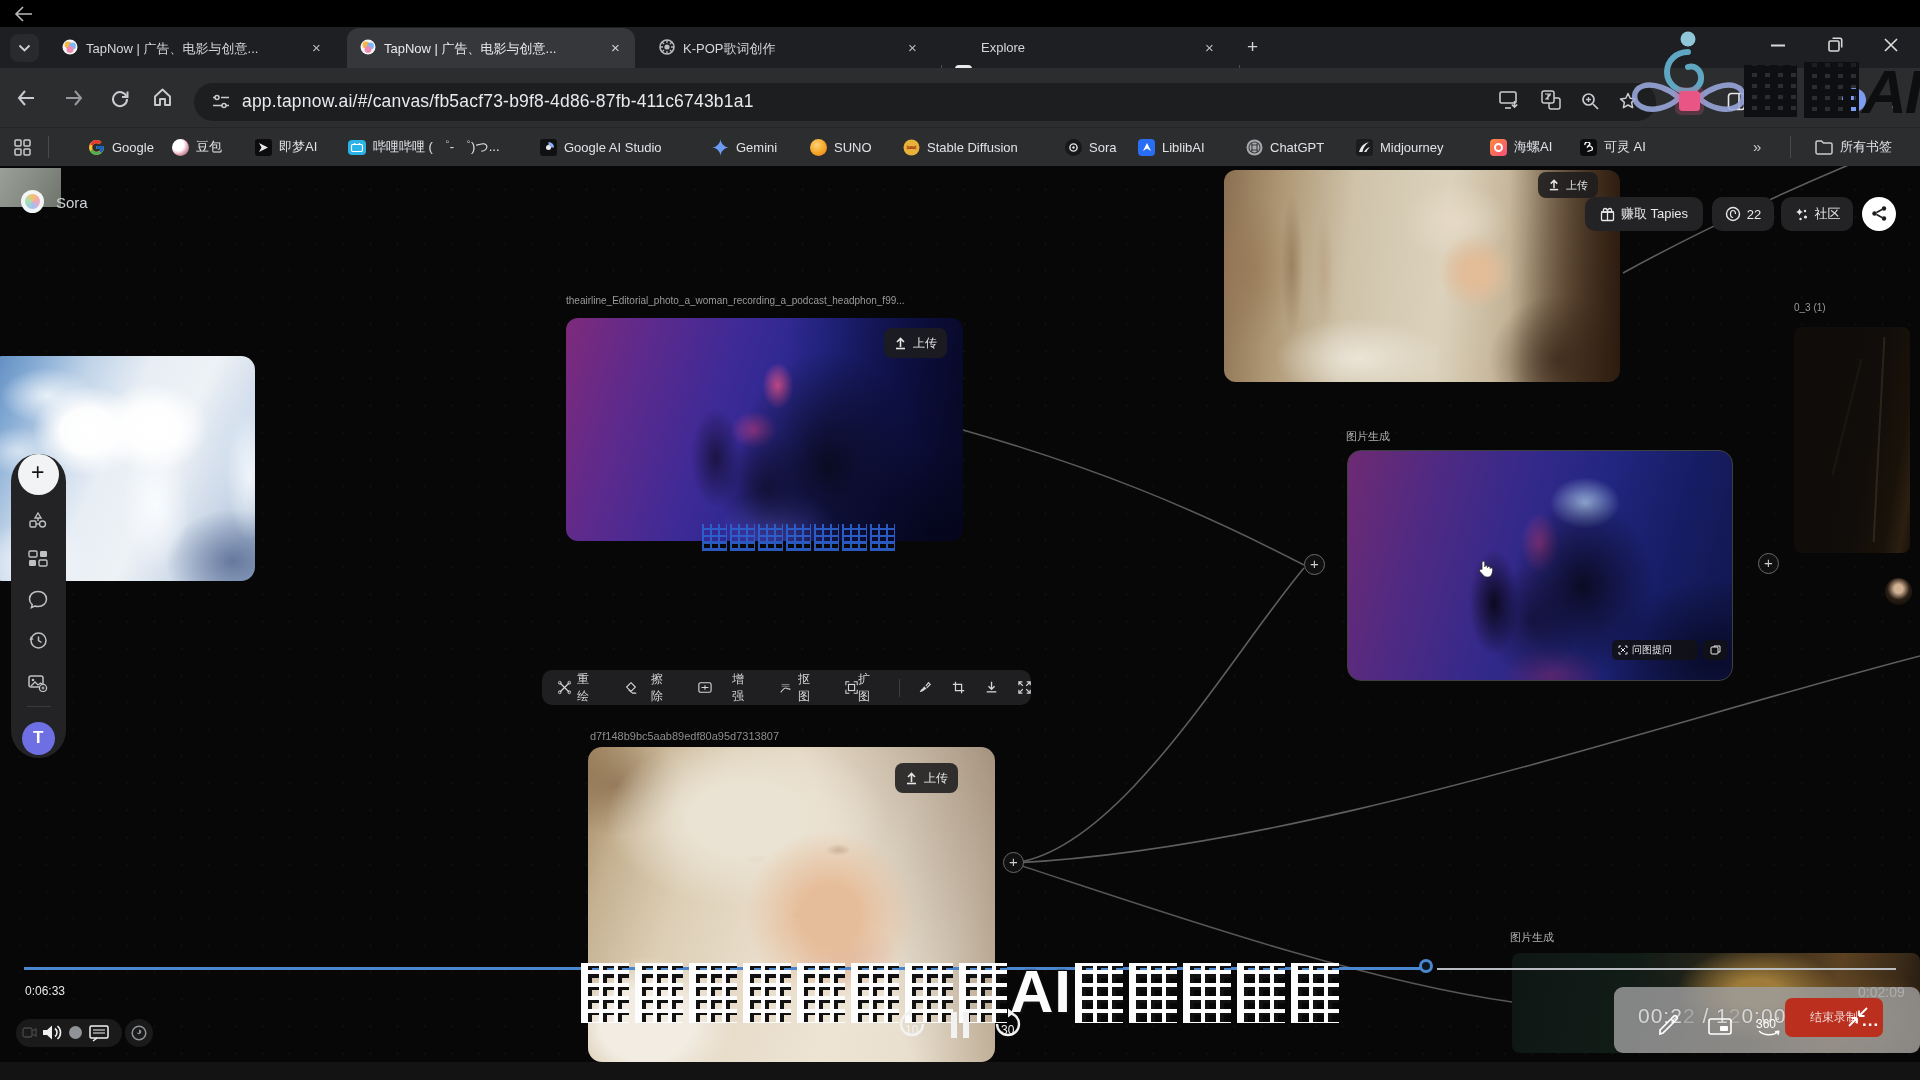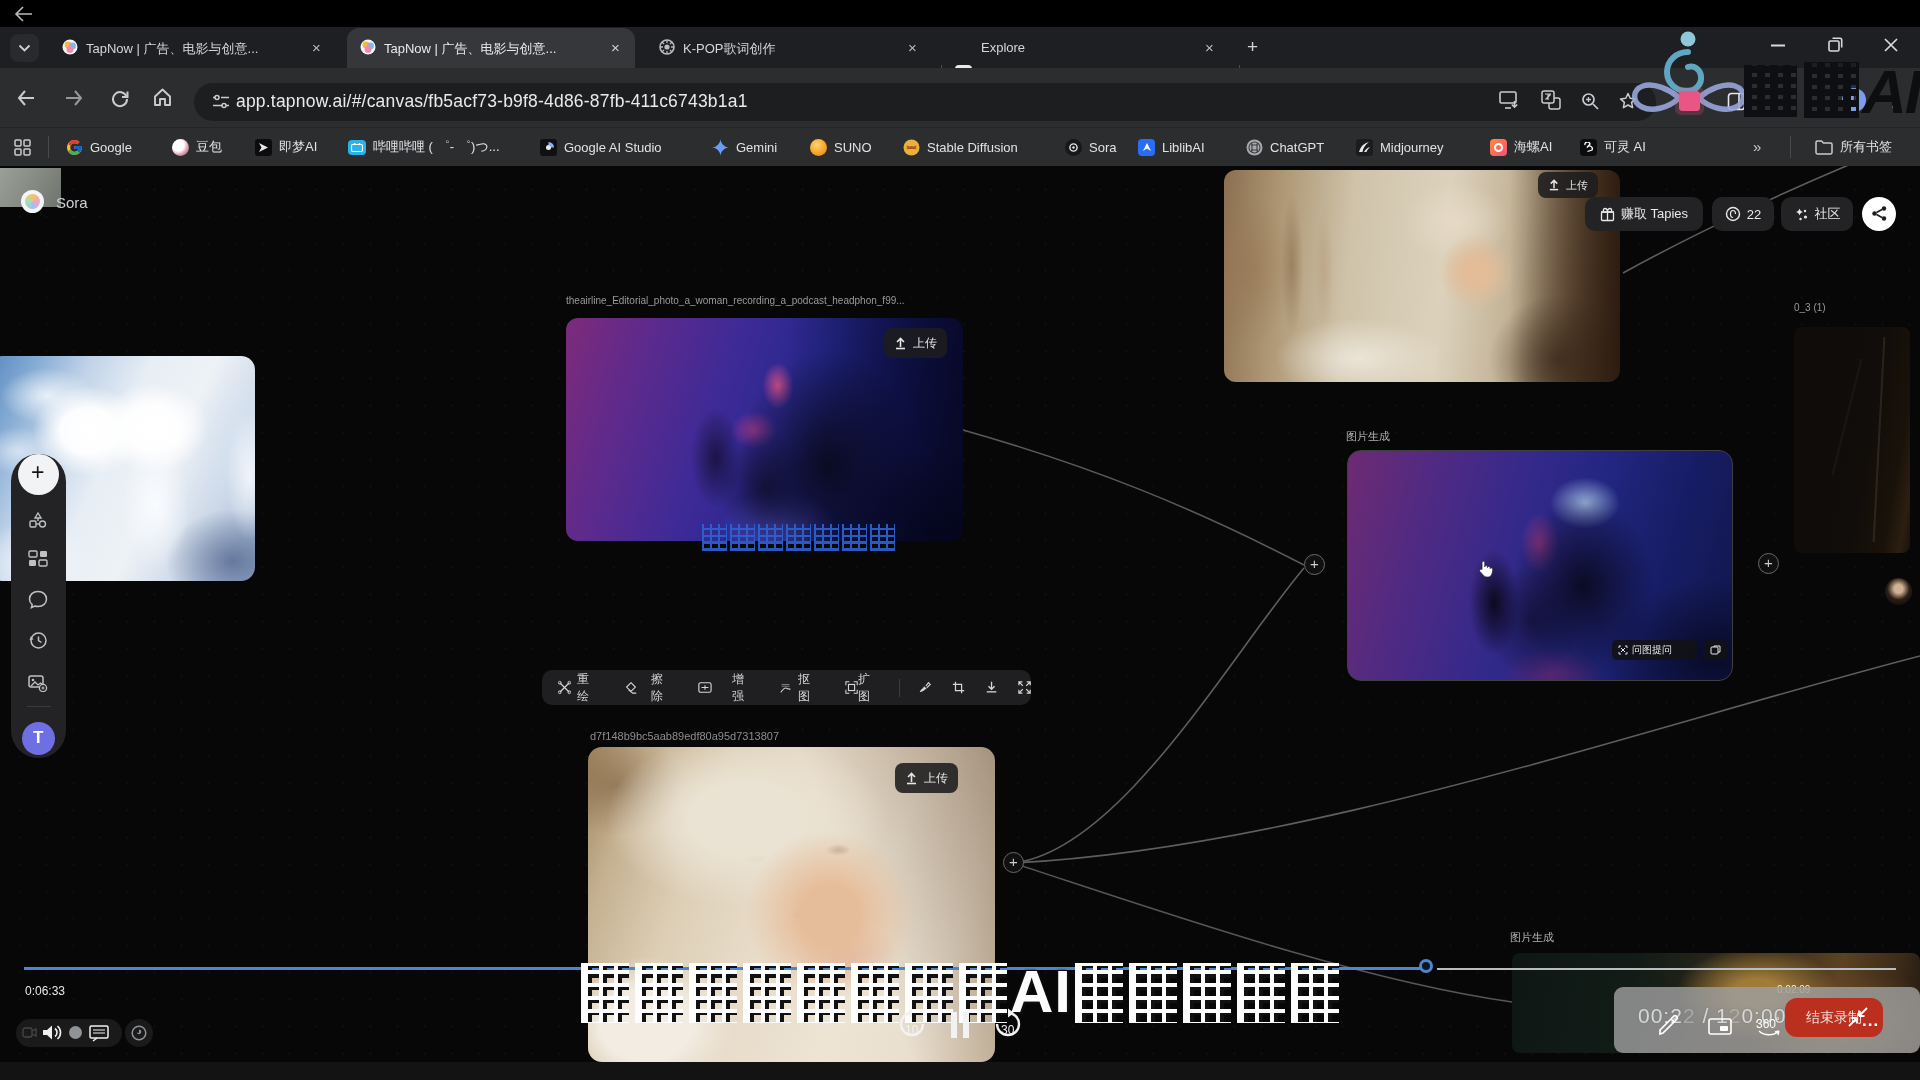--- a/index.html
+++ b/index.html
@@ -110,21 +110,21 @@
       <path d="M3 9.5 L10.5 2.5 L18 9.5 V18 H13 V12 H8 V18 H3 Z" stroke="#c9cbce" stroke-width="1.9" fill="none" stroke-linejoin="round"></path>
     </svg>
 
  <div class="abs" style="left:194px;top:15px;width:1462px;height:38px;background:#1d1e20;border-radius:19px"></div>
  <svg class="abs" style="left:211px;top:25px" width="20" height="18" viewBox="0 0 20 18">
       <circle cx="6" cy="4.5" r="2" fill="none" stroke="#c9cbce" stroke-width="1.5"></circle>
       <path d="M10 4.5 H18 M2 4.5 H4" stroke="#c9cbce" stroke-width="1.5"></path>
       <circle cx="13" cy="12.5" r="2" fill="none" stroke="#c9cbce" stroke-width="1.5"></circle>
       <path d="M2 12.5 H11 M15 12.5 H18" stroke="#c9cbce" stroke-width="1.5"></path>
     </svg>
- <div class="abs" style="left:236px;top:23px;font-size:17.5px;color:#e8eaed;letter-spacing:.2px">app.tapnow.ai/#/canvas/fb5acf73-b9f8-4d86-87fb-411c6743b1a1</div>
+ <div class="abs" style="left:242px;top:23px;font-size:17.5px;color:#e8eaed;letter-spacing:.2px">app.tapnow.ai/#/canvas/fb5acf73-b9f8-4d86-87fb-411c6743b1a1</div>
 
  <svg class="abs" style="left:1499px;top:23px" width="21" height="19" viewBox="0 0 21 19">
       <rect x="1" y="1" width="16" height="11" rx="1.5" stroke="#c9cbce" stroke-width="1.6" fill="none"></rect>
       <path d="M6 17 H12" stroke="#c9cbce" stroke-width="1.6"></path>
       <path d="M15.5 10 V16 M12.8 13.5 L15.5 16.2 L18.2 13.5" stroke="#c9cbce" stroke-width="1.6" fill="none"></path>
     </svg>
  <svg class="abs" style="left:1541px;top:22px" width="20" height="20" viewBox="0 0 20 20">
       <rect x="1" y="1" width="12" height="12" rx="2" stroke="#c9cbce" stroke-width="1.5" fill="none"></rect>
       <path d="M4 4 H10 M7 4 V10 M4.5 9.5 C6 8 8 6 9.5 4.5" stroke="#c9cbce" stroke-width="1.2" fill="none"></path>
       <path d="M13 8 H17 A2 2 0 0 1 19 10 V17 A2 2 0 0 1 17 19 H10 A2 2 0 0 1 8 17 V13" stroke="#c9cbce" stroke-width="1.5" fill="none"></path>
@@ -153,21 +153,21 @@
 <div id="bookmarks" class="abs"></div>
 <svg class="abs" style="left:14px;top:139px" width="17" height="17" viewBox="0 0 17 17">
     <g fill="none" stroke="#c9cbce" stroke-width="1.5">
       <rect x="1" y="1" width="6" height="6" rx="1"></rect>
       <rect x="10" y="1" width="6" height="6" rx="1"></rect>
       <rect x="1" y="10" width="6" height="6" rx="1"></rect>
       <rect x="10" y="10" width="6" height="6" rx="1"></rect>
     </g>
   </svg>
 <div class="abs" style="left:48px;top:136px;width:1px;height:22px;background:#4a4b4d"></div>
-<div class="bmk" style="left:66px"><svg width="17" height="17" viewBox="0 0 48 48">
+<div class="bmk" style="left:88px"><svg width="17" height="17" viewBox="0 0 48 48">
       <path fill="#fbc02d" d="M43.6 20H24v8.5h11.3C33.7 33.6 29.3 36 24 36c-6.6 0-12-5.4-12-12s5.4-12 12-12c3 0 5.8 1.1 7.9 3l6.4-6.4C34.6 5.1 29.6 3 24 3 12.4 3 3 12.4 3 24s9.4 21 21 21 21-9.4 21-21c0-1.4-.2-2.7-.4-4z"></path>
       <path fill="#e53935" d="M6.3 14.7l7 5.1C15.2 15.1 19.3 12 24 12c3 0 5.8 1.1 7.9 3l6.4-6.4C34.6 5.1 29.6 3 24 3 16 3 9.1 7.6 6.3 14.7z"></path>
       <path fill="#4caf50" d="M24 45c5.2 0 10.1-1.8 13.9-5.2l-6.6-5.4C29.3 36 26.8 37 24 37c-5.3 0-9.7-3.4-11.3-8.1l-7 5.4C8.5 41.1 15.7 45 24 45z"></path>
       <path fill="#1565c0" d="M43.6 20H24v8.5h11.3c-.8 2.2-2.2 4.1-4 5.4l6.6 5.4C41.7 35.7 45 30.3 45 24c0-1.4-.2-2.7-.4-4z"></path>
     </svg>Google</div>
 <div class="bmk" style="left:172px"><span style="width:17px;height:17px;border-radius:50%;background:radial-gradient(circle at 35% 35%,#fff 38%,#e8a7b8 60%,#4a4a52 100%);display:inline-block"></span>豆包</div>
 <div class="bmk" style="left:255px"><span style="width:17px;height:17px;border-radius:3px;background:#0c0c0e;display:inline-flex;align-items:center;justify-content:center">
       <svg width="11" height="11" viewBox="0 0 11 11">
         <path d="M1 1 L10 5.5 L1 10 L3.5 5.5 Z" fill="#e8e8e8"></path>
       </svg>
@@ -437,35 +437,35 @@
         <path d="M2 11.5 H11" stroke="#e6e6e6" stroke-width="1.6"></path>
       </svg>上传</div>
 
  <div class="lbl" style="left:1510px;top:764px;color:#b5b5b5;font-size:11px">图片生成</div>
  <div class="node" style="left:1512px;top:787px;width:408px;height:100px;border-radius:8px;background:
   radial-gradient(ellipse 95px 55px at 245px 40px, rgba(170,132,60,.9) 25%, rgba(170,132,60,0) 85%),
   radial-gradient(ellipse 120px 60px at 340px 70px, rgba(130,96,44,.6), rgba(130,96,44,0) 85%),
   radial-gradient(ellipse 60px 50px at 140px 60px, rgba(20,30,25,.9), rgba(20,30,25,0) 85%),
   linear-gradient(100deg,#0e1714 0%,#121c17 30%,#33291a 58%,#5c4222 78%,#3a2a18 92%,#20180f 100%)"></div>
 
- <div class="abs" style="left:1777px;top:818px;color:#f0f0f0;font-size:10px">0:02:09</div>
+ <div class="abs" style="left:1858px;top:818px;color:#f0f0f0;font-size:14px">0:02:09</div>
  <div class="abs" style="left:1614px;top:821px;width:306px;height:66px;background:rgba(158,158,158,.82);border-radius:9px"></div>
  <div class="abs" style="left:1638px;top:838px;color:#d8d8d8;font-size:21px;letter-spacing:1px;text-shadow:0 0 2px #777">00:2<span style="opacity:.4">2</span> / 1<span style="opacity:.4">2</span>0:00</div>
  <svg class="abs" style="left:1656px;top:846px" width="26" height="26" viewBox="0 0 26 26">
       <path d="M4 22 L7 21 L21 7 A2.2 2.2 0 0 0 18 4 L4 18 Z M15 7 L18 10" stroke="#fff" stroke-width="1.7" fill="none"></path>
     </svg>
  <svg class="abs" style="left:1708px;top:852px" width="24" height="17" viewBox="0 0 24 17">
       <rect x="1" y="1" width="22" height="15" rx="2" stroke="#fff" stroke-width="1.6" fill="none"></rect>
       <rect x="12" y="8" width="8" height="5" rx="1" fill="#fff"></rect>
     </svg>
  <div class="abs" style="left:1756px;top:850px;color:#fff;font-size:12px;font-weight:400">360<span style="font-size:9px;vertical-align:4px">°</span></div>
  <svg class="abs" style="left:1758px;top:864px" width="22" height="8" viewBox="0 0 22 8">
       <path d="M1 1 C6 6 16 6 21 1 M21 1 L17 2 M21 1 L20 5" stroke="#fff" stroke-width="1.3" fill="none"></path>
     </svg>
- <div class="abs" style="left:1785px;top:832px;width:98px;height:39px;background:#bb2f1f;border-radius:12px;display:flex;align-items:center;justify-content:center;color:#efdcd8;font-size:14px">结束录制</div>
+ <div class="abs" style="left:1785px;top:832px;width:98px;height:39px;background:#bb2f1f;border-radius:7px;display:flex;align-items:center;justify-content:center;color:#efdcd8;font-size:12px">结束录制</div>
  <svg class="abs" style="left:1845px;top:838px" width="26" height="26" viewBox="0 0 26 26">
       <path d="M22 4 L14 12 M14 12 V6.5 M14 12 H19.5 M4 22 L12 14 M12 14 V19.5 M12 14 H6.5" stroke="#fff" stroke-width="1.8" fill="none"></path>
     </svg>
  <div class="abs" style="left:1862px;top:845px;color:#fff;font-size:17px;font-weight:700;letter-spacing:1px">...</div>
 </div>
 <div id="bottomstrip" class="abs"></div>
 
 <div class="abs" style="left:700px;top:524px;white-space:nowrap;opacity:.92">
  <span class="wz"></span><span class="wz"></span><span class="wz"></span><span class="wz"></span><span class="wz"></span><span class="wz"></span><span class="wz"></span>
  <span style="display:inline-block;width:22px"></span>

